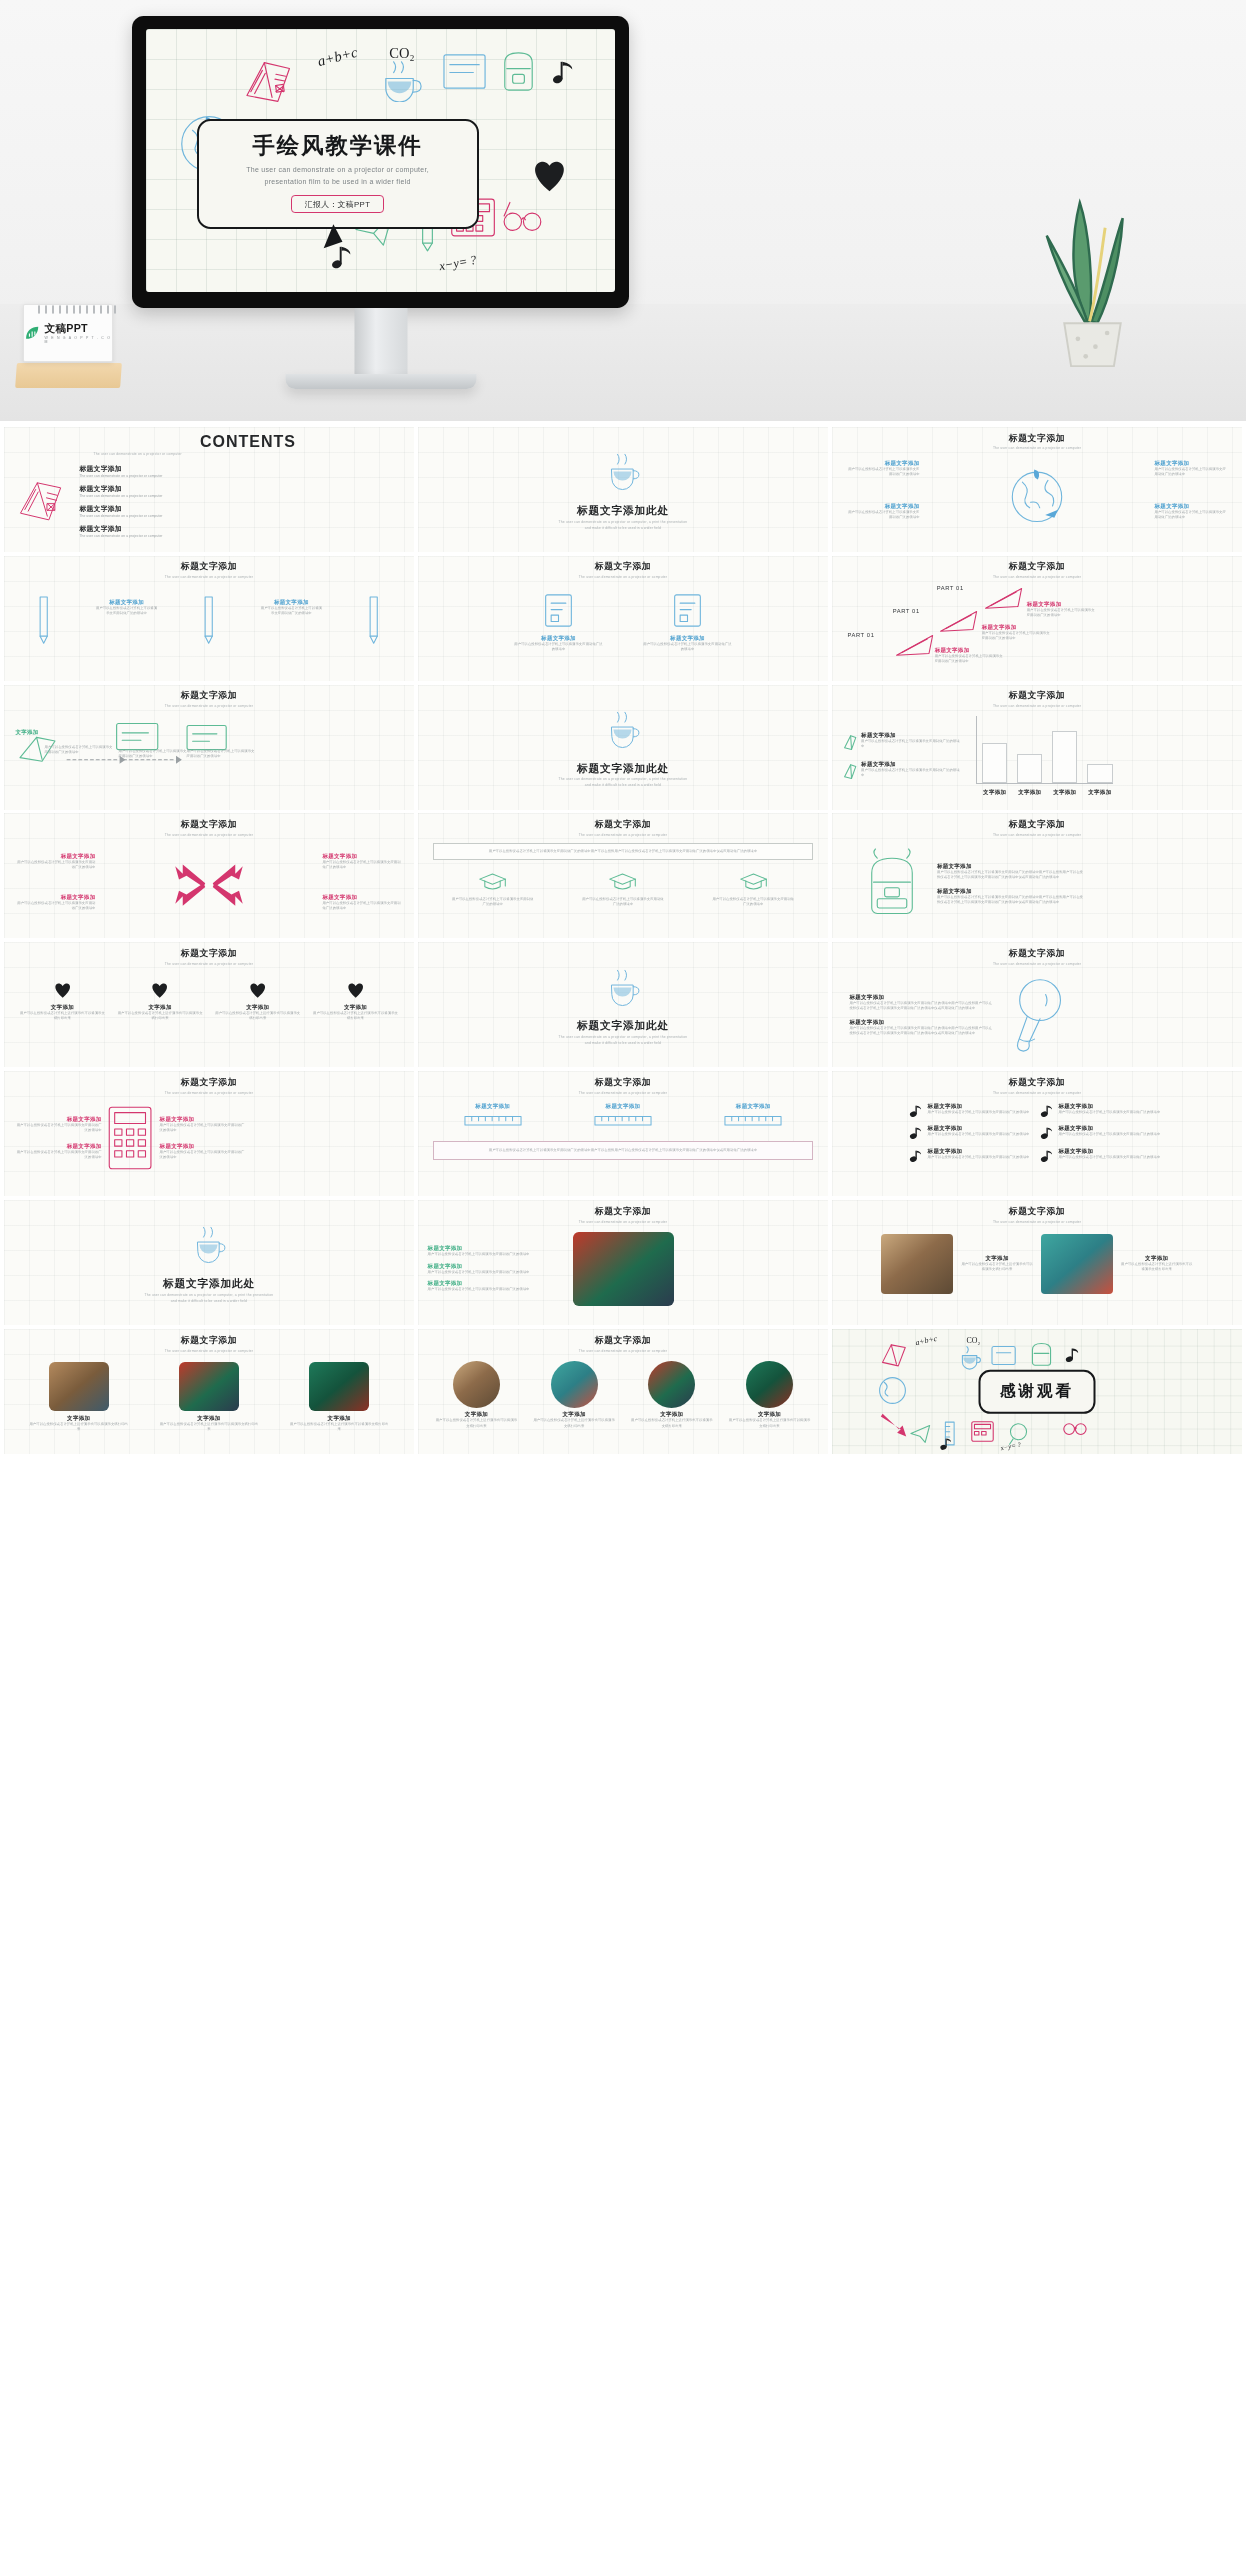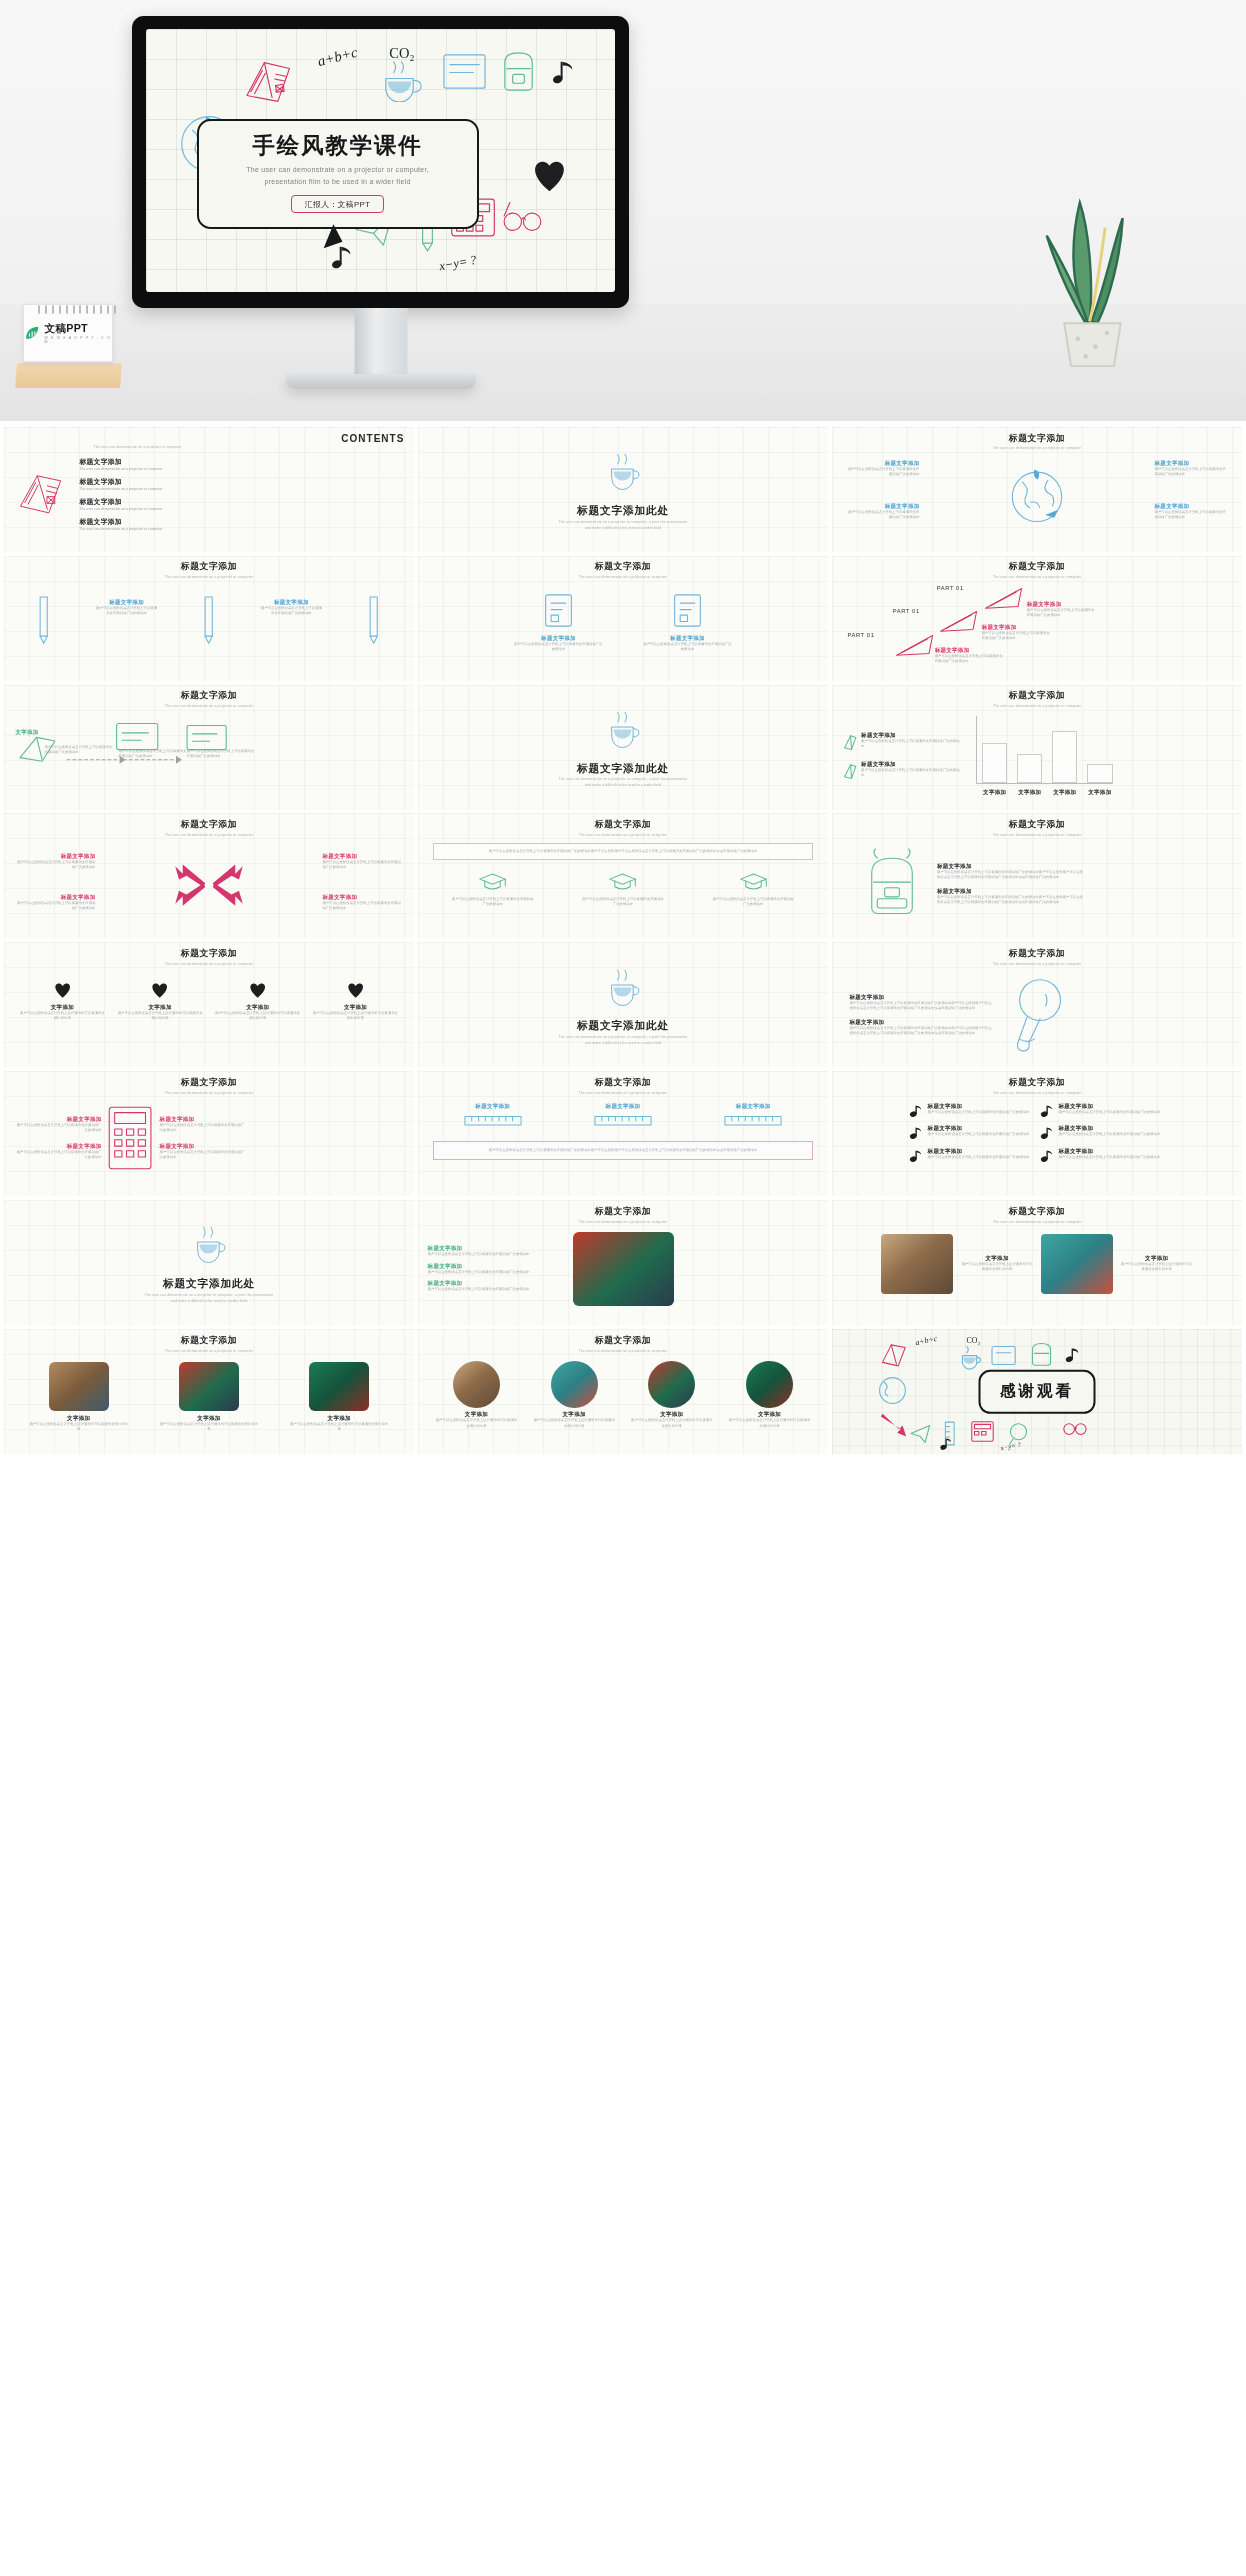--- a/index.html
+++ b/index.html
@@ -311,21 +311,21 @@
         <div class="logo-txt">文稿PPT</div>
         <span class="logo-sm">W E N G A O P P T . C O M</span>
       </div>
     </div>
   </div>
 </div>
 
 <div class="grid">
 
   <div class="slide">
-    <div class="s-title" style="text-align:right;padding-left:78px;font-size:10px;letter-spacing:1px">CONTENTS</div>
+    <div class="s-title" style="text-align:center;padding-left:78px;font-size:16px;letter-spacing:1px">CONTENTS</div>
     <div class="s-sub" style="text-align:left;padding-left:80px">The user can demonstrate on a projector or computer</div>
     <div class="row" style="margin-top:7.8px;align-items:center;gap:5.8px">
       <svg width="60" height="60" viewBox="0 0 72 70">
         <g class="sk sk-pink" stroke-width="1.5">
           <path d="M8 48 L28 12 L56 18 L42 56 Z"></path>
             <path d="M28 12 L40 52"></path>
           <path d="M13 44 L26 20"></path>
             <path d="M17 46 L29 23"></path>
           <path d="M40 24 L52 27"></path>
             <path d="M39 30 L51 33"></path>

